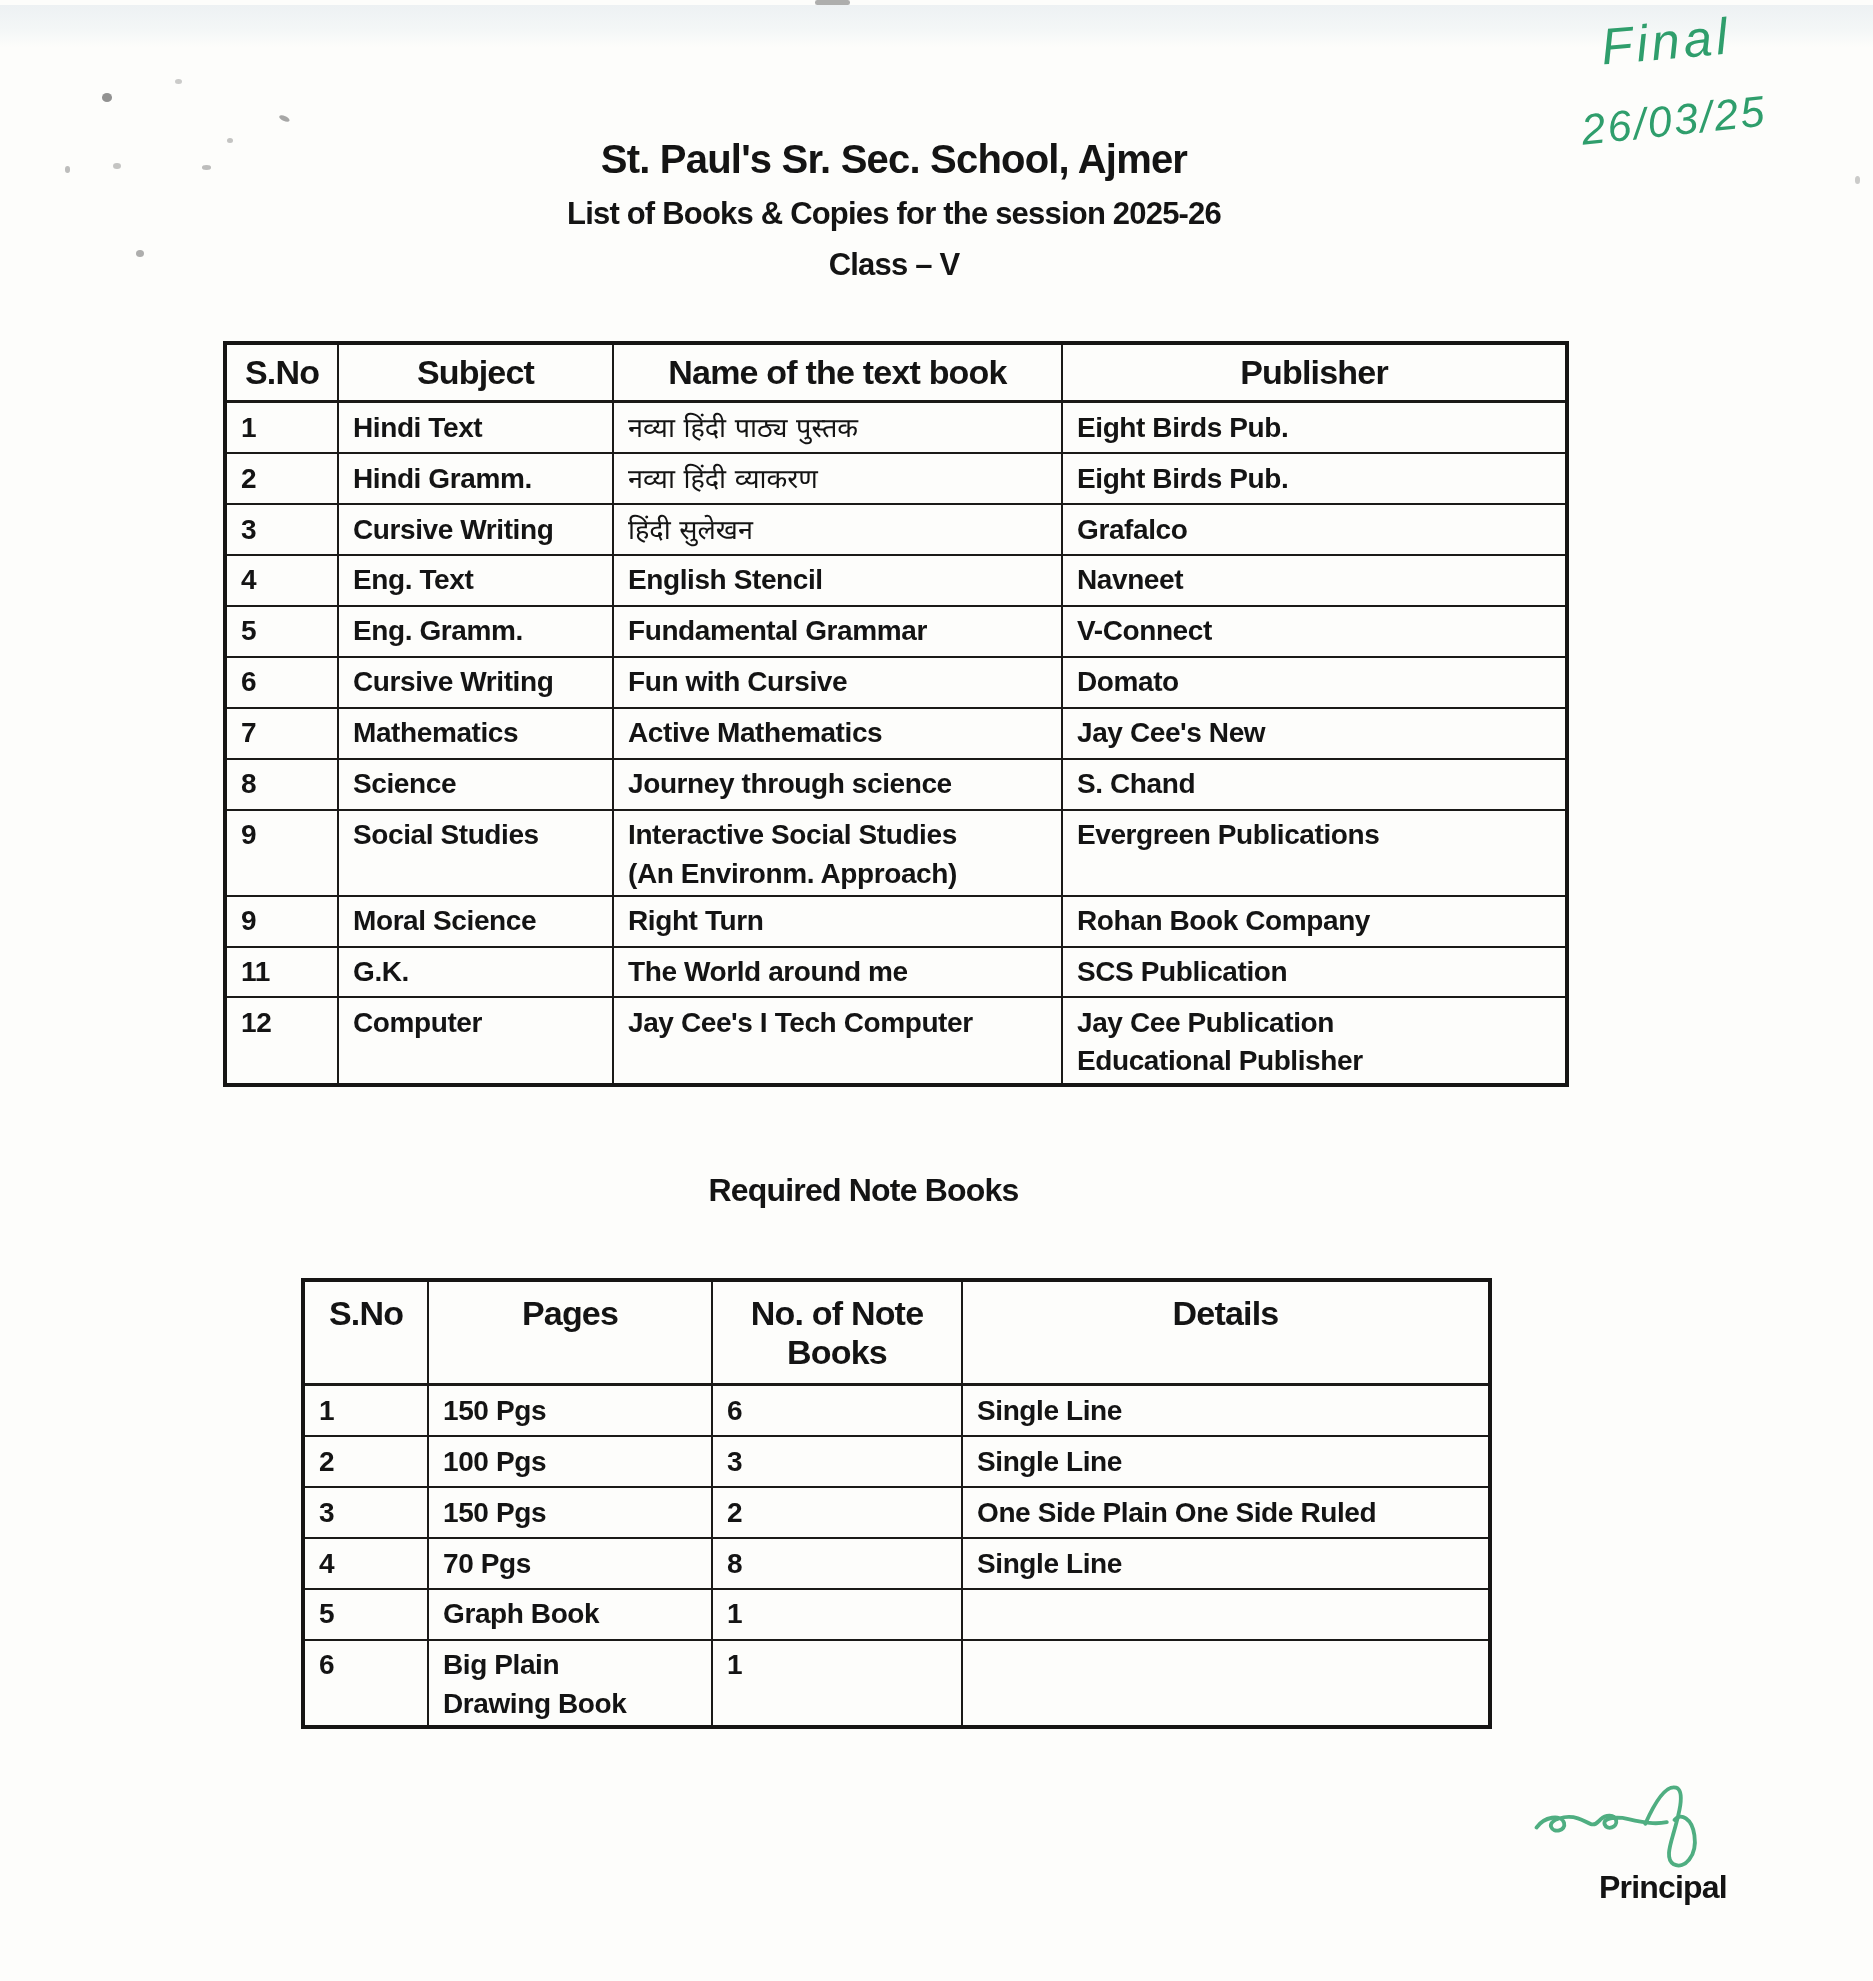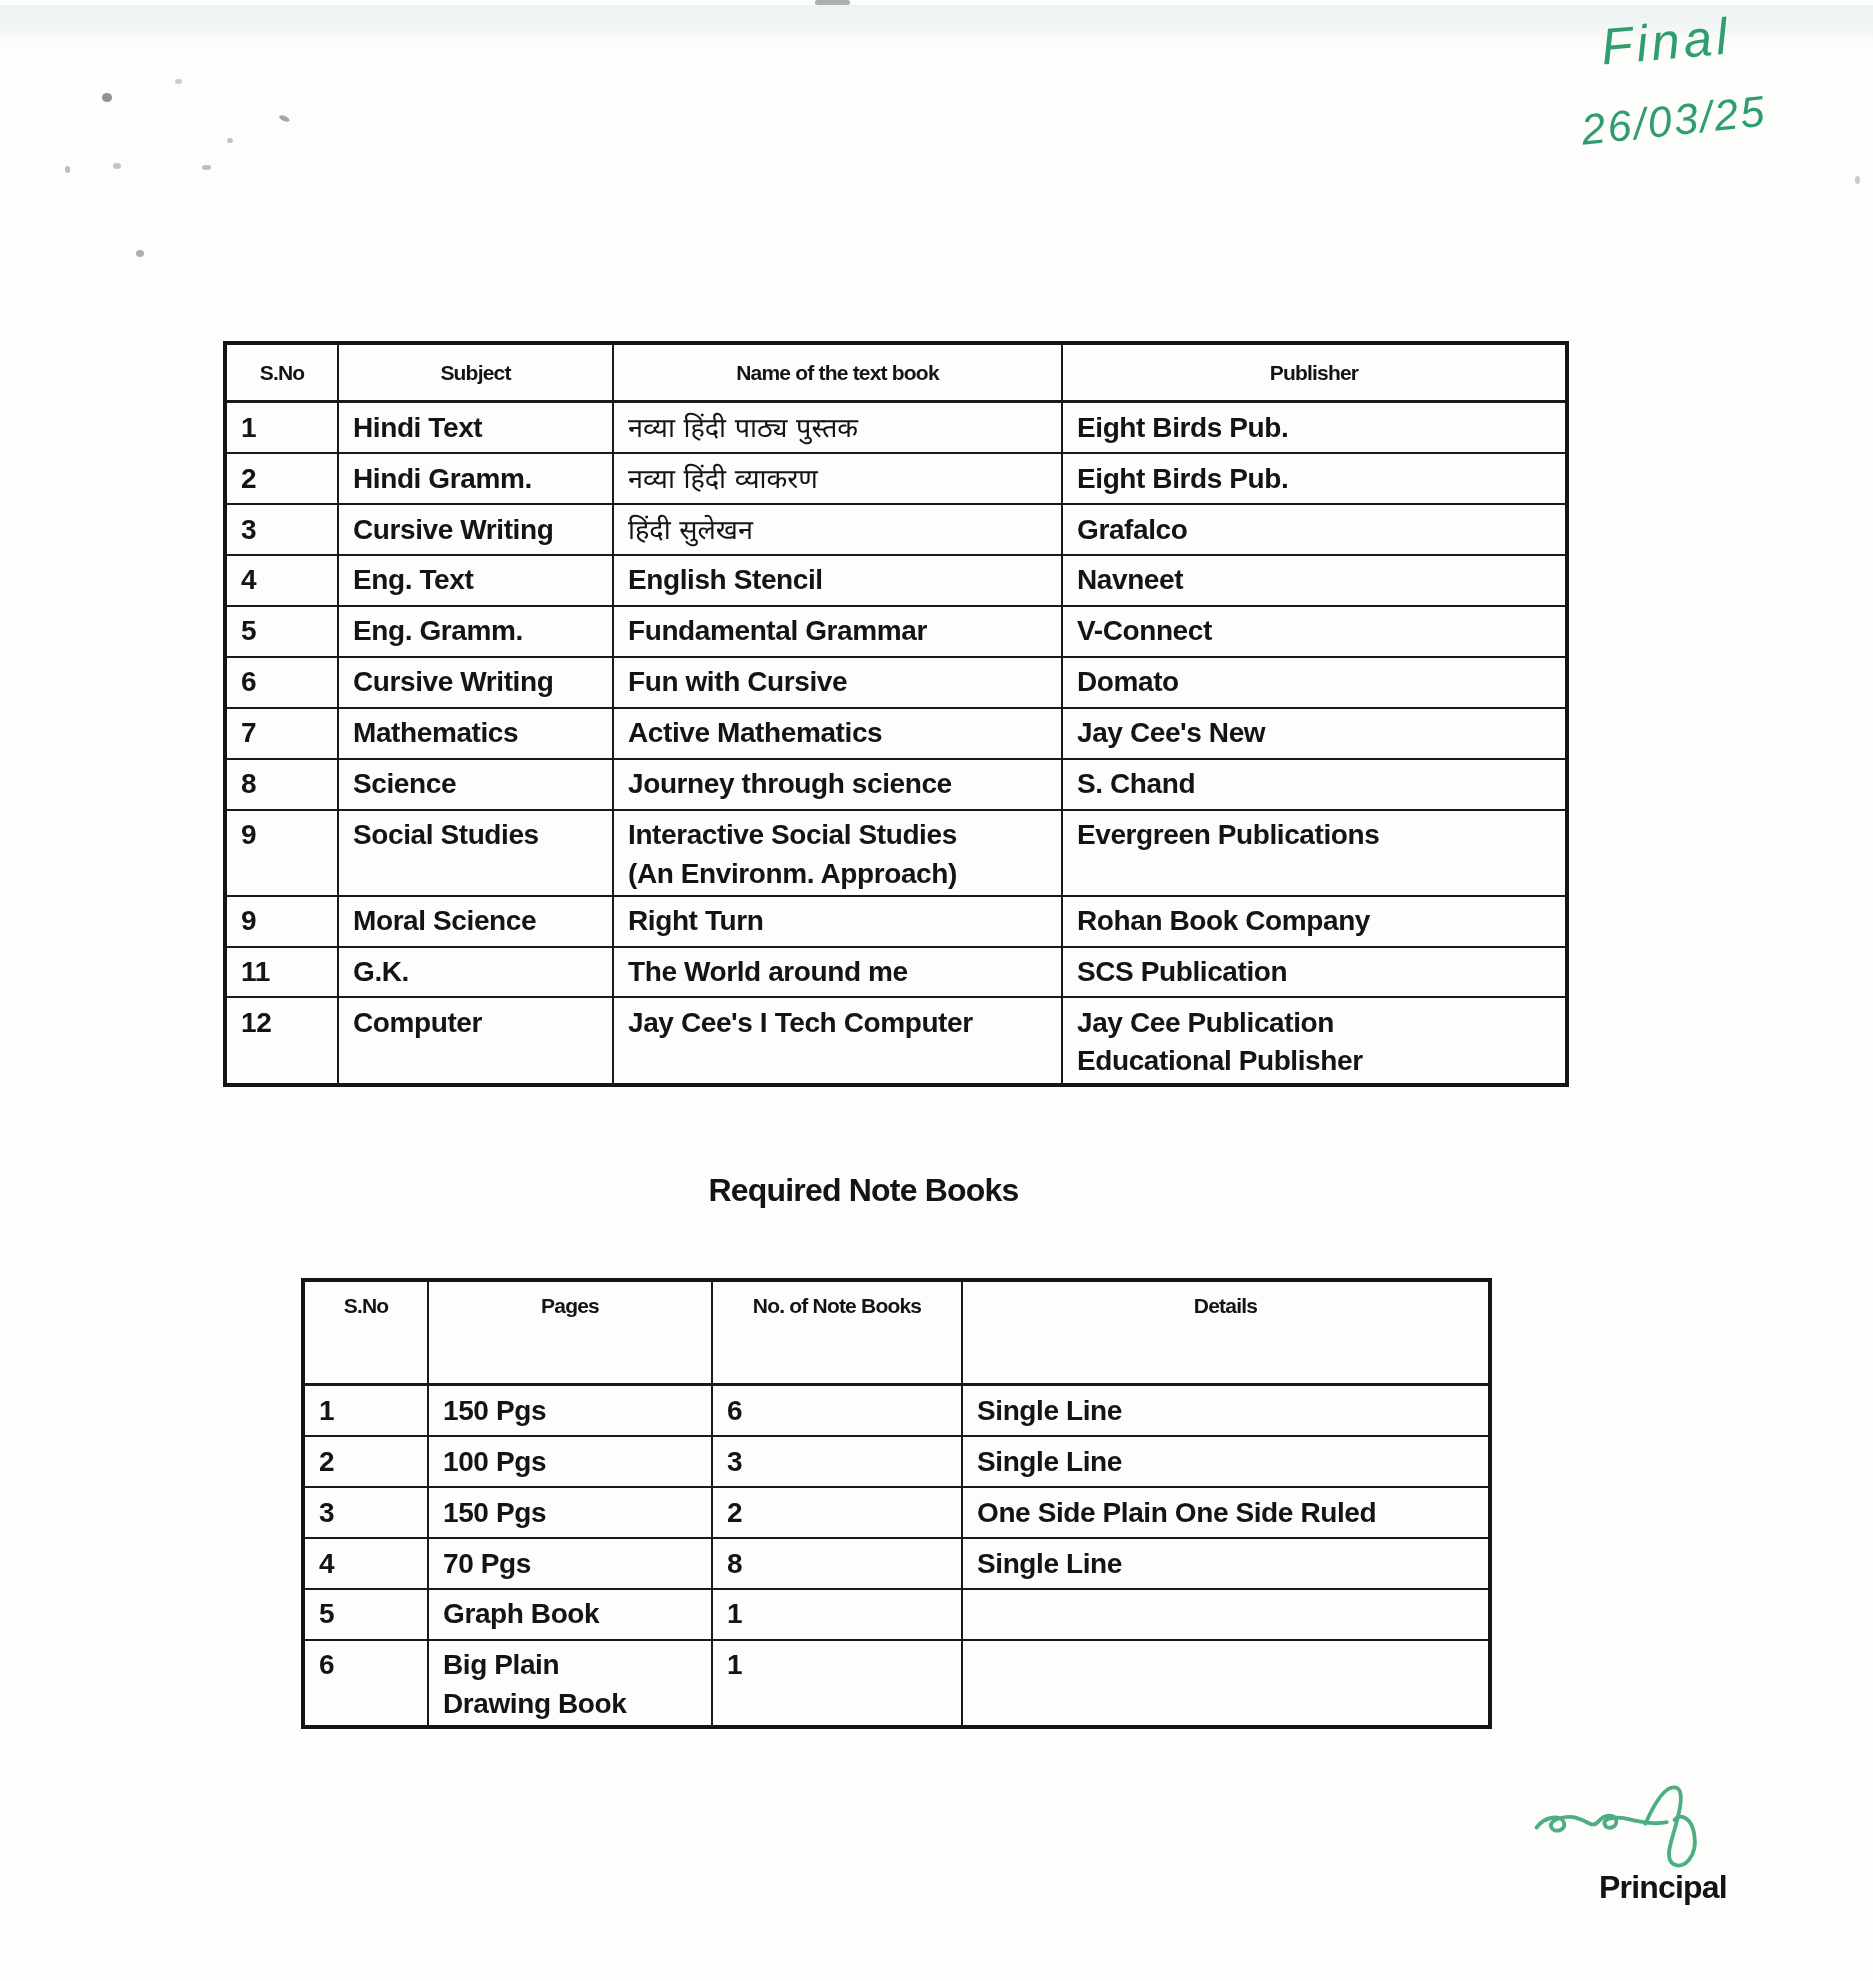--- a/index.html
+++ b/index.html
@@ -23,21 +23,21 @@
   
   .hand{position:absolute;font-style:italic;font-weight:400;white-space:nowrap;}
   .hand-final{left:1601px;top:12.3px;font-size:51px;letter-spacing:3.9px;transform:rotate(-5deg);}
   .hand-date{left:1581px;top:96px;font-size:43px;letter-spacing:2.3px;transform:rotate(-6deg);}
   
   table{border-collapse:collapse;table-layout:fixed;background:#fdfdfb;}
   .books-table{position:absolute;left:223px;top:341px;width:1342px;border:4.6px solid #161514;}
   .notes-table{position:absolute;left:301px;top:1278px;width:1187px;border:4.6px solid #161514;}
   th,td{border:2.3px solid #1b1a18;white-space:pre-line;overflow:hidden;}
   th{
-    font-size:21px;font-weight:bold;letter-spacing:-0.8px;
+    font-size:34px;font-weight:bold;letter-spacing:-0.8px;
     text-align:center;padding:6.2px 3.1px;
   }
   .books-table th{height:43px;vertical-align:middle;border-bottom-width:3.9px;}
   .notes-table th{height:83px;vertical-align:top;padding-top:12.3px;border-bottom-width:3.9px;}
   td{
     font-size:28px;font-weight:bold;letter-spacing:-0.4px;
     height:42px;vertical-align:top;
     padding:5.4px 4.6px 1.5px 14px;line-height:1.38;
   }
   td.dev{
@@ -70,20 +70,25 @@
   <div class="speck" style="left:65px;top:166px;width:5.4px;height:7px;opacity:.45;"></div>
   <div class="speck" style="left:113px;top:163px;width:7.7px;height:6.2px;opacity:.4;"></div>
   <div class="speck" style="left:202px;top:165px;width:9.2px;height:4.6px;opacity:.45;"></div>
   <div class="speck" style="left:136px;top:250px;width:7.7px;height:7px;opacity:.55;"></div>
   <div class="speck" style="left:815px;top:0px;width:35px;height:5.4px;opacity:.55;border-radius:2.3px;"></div>
   <div class="speck" style="left:1855px;top:176px;width:5.4px;height:7.7px;opacity:.35;"></div>
 
   <div class="hand hand-final" style="color: rgb(47, 158, 108);">Final</div>
   <div class="hand hand-date" style="color: rgb(47, 158, 108);">26/03/25</div>
 
+  <div class="doc-header">
+    <div class="title">St. Paul's Sr. Sec. School, Ajmer</div>
+    <div class="subtitle">List of Books &amp; Copies for the session 2025-26</div>
+    <div class="classline">Class – V</div>
+  </div>
 
   <table class="books-table">
     <colgroup>
       <col style="width:113px">
         <col style="width:275px">
         <col style="width:449px">
         <col style="width:505px">
     </colgroup>
     <thead>
       <tr>

